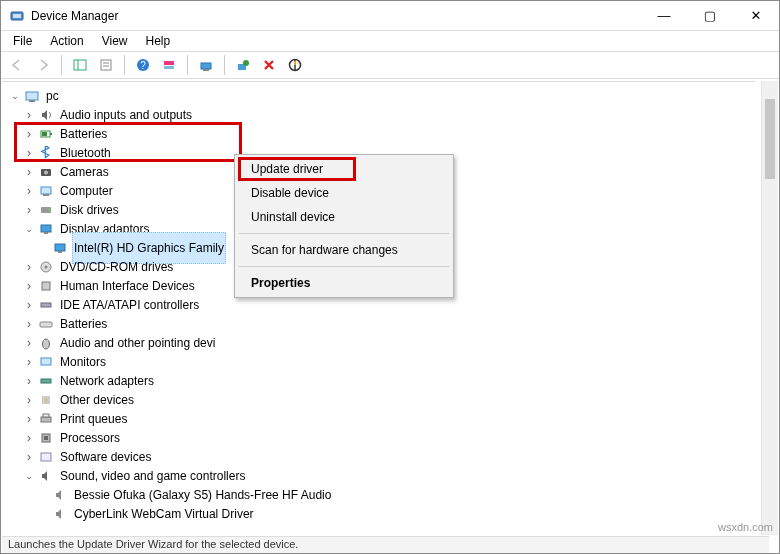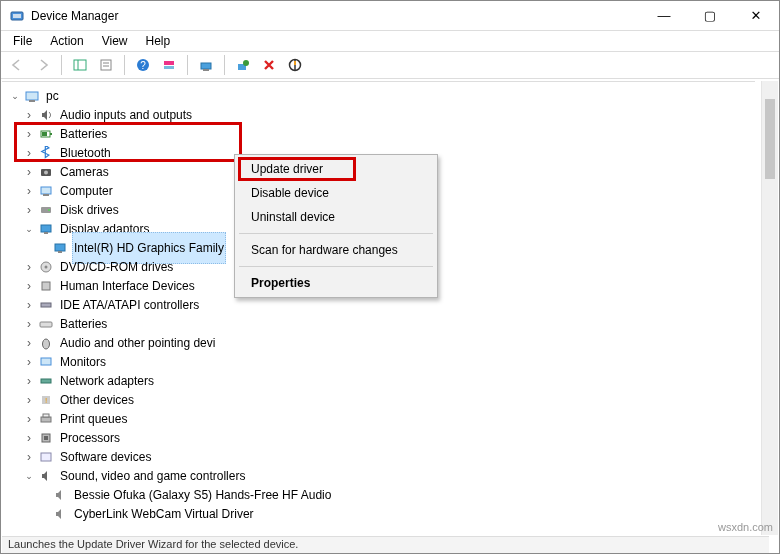--- a/index.html
+++ b/index.html
@@ -85,21 +85,21 @@
   .arrow.closed::before { content: "›"; font-size: 12px; line-height: 10px;}
   .ticon { width: 16px; height: 16px; margin: 0 4px 0 2px; display: inline-flex; align-items: center; justify-content: center; }
   .label { padding: 1px 2px; }
   .label.selected { background: #cde8ff; border: 1px dotted #8cbce6; padding: 8px 1px; }
   .hl-box { position: absolute; border: 3px solid #d20000; pointer-events: none; }
   .hl1 { left: 13px; top: 121px; width: 228px; height: 40px; }
   .hl2 { left: 237px; top: 156px; width: 118px; height: 24px; }
   .ctxmenu {
     position: absolute;
     left: 233px; top: 153px;
-    width: 204px;
+    width: 220px;
     background: #f2f2f2;
     border: 1px solid #b4b4b4;
     box-shadow: 2px 3px 4px rgba(0,0,0,0.25);
     padding: 2px;
   }
   .ctx-item { padding: 5px 14px; font-size: 12px; }
   .ctx-item.bold { font-weight: 600; }
   .ctx-sep { height: 1px; background: #d0d0d0; margin: 4px 2px; }
   .statusbar {
     position: absolute; left: 1px; right: 10px; bottom: 0; height: 17px;

